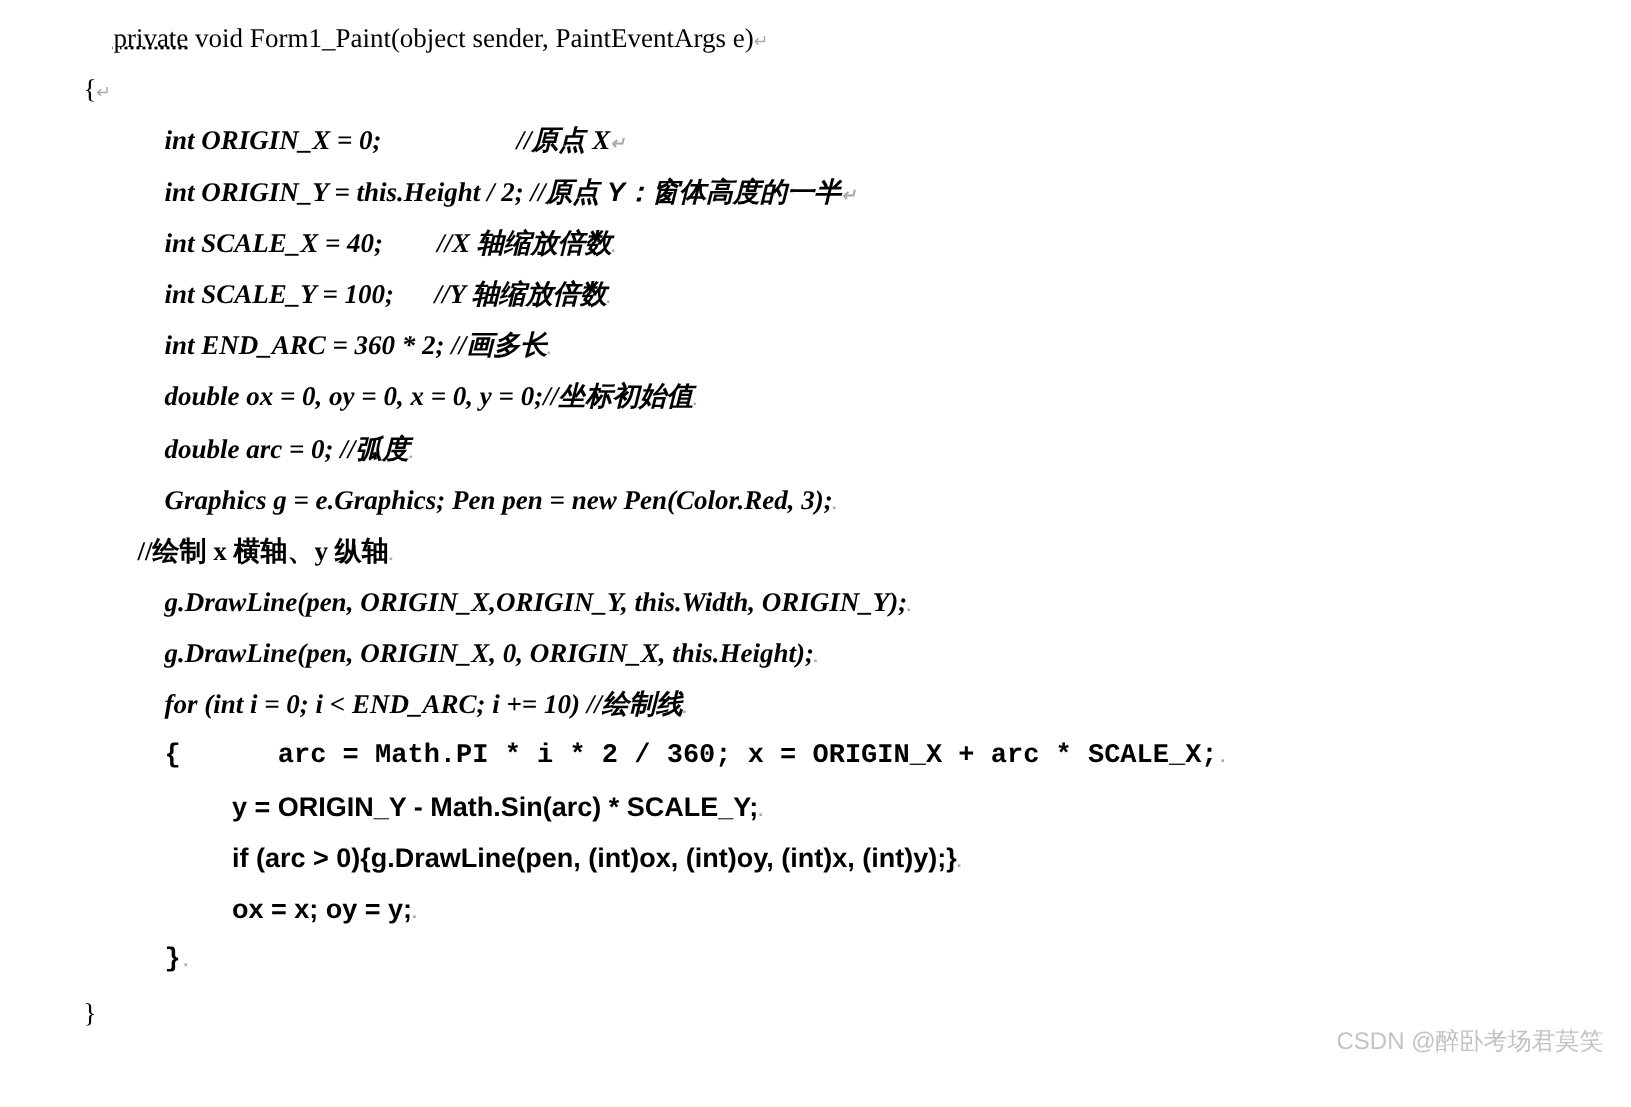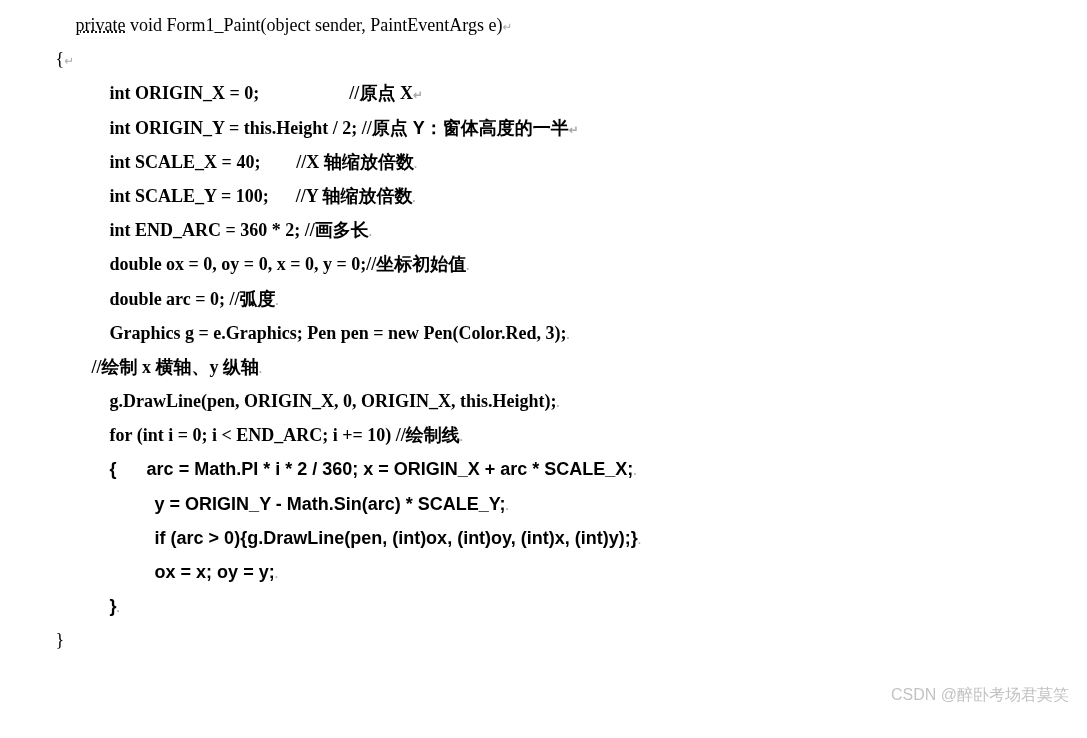--- a/index.html
+++ b/index.html
@@ -39,30 +39,31 @@
     .code-block .brace-open {
       padding-left: 0em;
     }
     .code-block .brace-close {
       padding-left: 0em;
     }
     .code-block .line {
       padding-left: 3em;
       white-space: pre;
       font-family: "Times New Roman", serif;
+      font-style: italic;
     }
     .code-block .line-inner {
       padding-left: 2em;
       white-space: pre;
       font-family: "Times New Roman", serif;
     }
     .code-block .line-loop {
       padding-left: 3em;
       white-space: pre;
-      font-family: Liberation Sans, sans-serif;
+      font-family: Liberation Mono, monospace;
     }
     .code-block .line-loop-body {
       padding-left: 5.5em;
       white-space: pre;
       font-family: Liberation Sans, sans-serif;
     }
     .bold {
       font-weight: bold;
     }
     .cn {
@@ -110,20 +111,21 @@
     <div class="line bold"><span>int END_ARC = 360 * 2; //</span><span class="cn">画多长</span><span class="tiny">.</span></div>
 
     <div class="line bold"><span>double ox = 0, oy = 0, x = 0, y = 0;//</span><span class="cn">坐标初始值</span><span class="tiny">.</span></div>
 
     <div class="line bold"><span>double arc = 0; //</span><span class="cn">弧度</span><span class="tiny">.</span></div>
 
     <div class="line bold"><span>Graphics g = e.Graphics; Pen pen = new Pen(Color.Red, 3);</span><span class="tiny">.</span></div>
 
     <div class="line-inner bold"><span>//</span><span class="cn">绘制</span><span> x </span><span class="cn">横轴、</span><span>y </span><span class="cn">纵轴</span><span class="tiny">.</span></div>
 
+    <div class="line bold"><span>g.DrawLine(pen, ORIGIN_X,ORIGIN_Y, this.Width, ORIGIN_Y);</span><span class="tiny">.</span></div>
 
     <div class="line bold"><span>g.DrawLine(pen, ORIGIN_X, 0, ORIGIN_X, this.Height);</span><span class="tiny">.</span></div>
 
     <div class="line bold"><span>for (int i = 0; i &lt; END_ARC; i += 10) //</span><span class="cn">绘制线</span><span class="tiny">.</span></div>
 
     <div class="line-loop bold"><span>{      arc = Math.PI * i * 2 / 360; x = ORIGIN_X + arc * SCALE_X;</span><span class="tiny">.</span></div>
 
     <div class="line-loop-body bold"><span>y = ORIGIN_Y - Math.Sin(arc) * SCALE_Y;</span><span class="tiny">.</span></div>
 
     <div class="line-loop-body bold"><span>if (arc &gt; 0){g.DrawLine(pen, (int)ox, (int)oy, (int)x, (int)y);}</span><span class="tiny">.</span></div>

